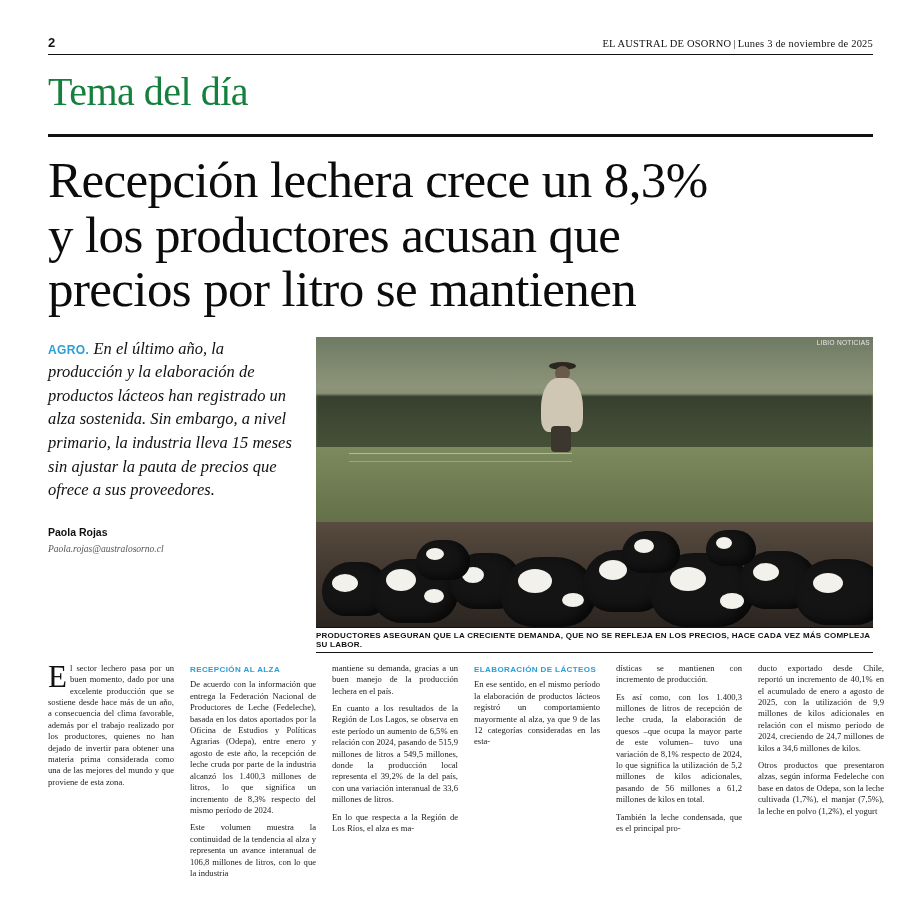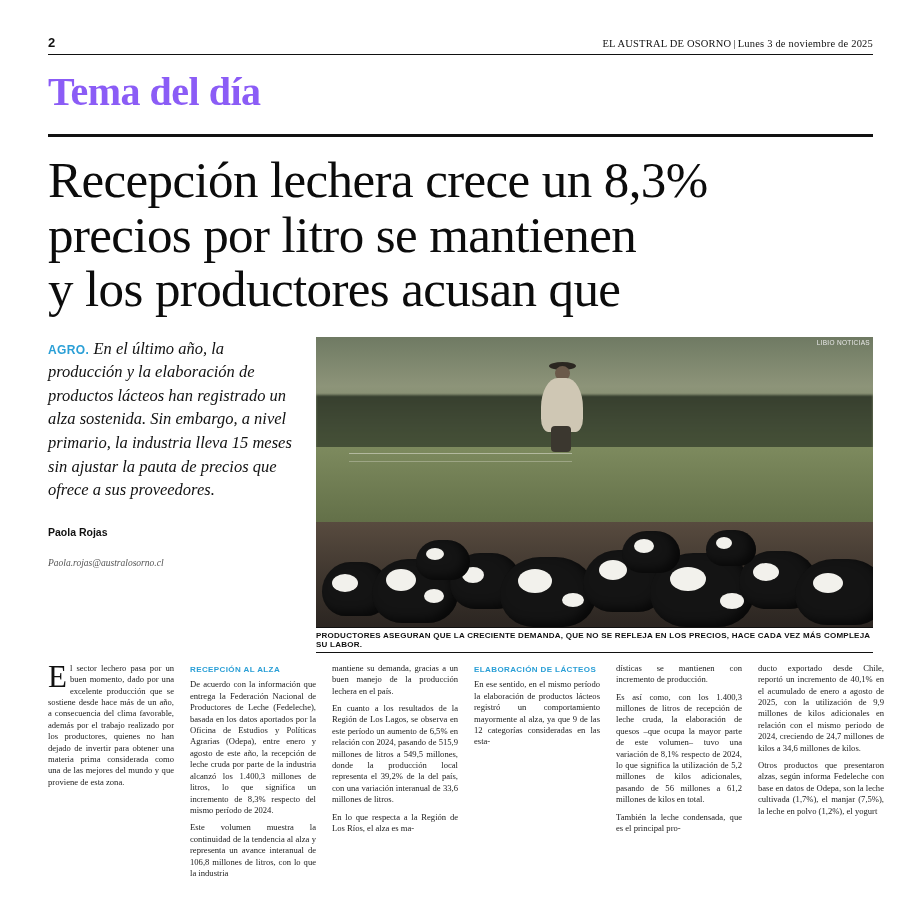--- a/index.html
+++ b/index.html
@@ -43,27 +43,27 @@
     font-family: "Liberation Serif", serif;
     font-size: 10.5px;
     letter-spacing: 0.2px;
     color: #111;
   }
   .masthead-right .sep { padding: 0 2px; }
 
   
   .section-title {
     font-family: "Liberation Serif", serif;
-    font-weight: bold;
+    font-weight: normal;
     font-size: 40px;
     line-height: 1;
     letter-spacing: -0.5px;
     margin-top: 17px;
     margin-bottom: 0;
-    color: #8b5cf6;
+    color: #15803d;
   }
   .rule-thick {
     border-top: 3px solid #111;
     margin-top: 22px;
   }
 
   
   .headline {
     font-family: "Liberation Serif", serif;
     font-weight: normal;
@@ -106,21 +106,21 @@
     font-family: "Liberation Sans", sans-serif;
     font-size: 10.5px;
     font-weight: bold;
     color: #111;
   }
   .byline-mail {
     font-family: "Liberation Serif", serif;
     font-style: italic;
     font-size: 9.5px;
     color: #555;
-    margin-top: 20px;
+    margin-top: 6px;
   }
 
   .photo-col {
     flex: 1 1 auto;
     position: relative;
   }
   .photo {
     position: relative;
     width: 100%;
     height: 290px;
@@ -264,22 +264,22 @@
     <div class="masthead-right">
       <span>EL AUSTRAL DE OSORNO</span><span class="sep">|</span><span>Lunes 3 de noviembre de 2025</span>
     </div>
   </div>
 
   <div class="section-title">Tema del día</div>
   <div class="rule-thick"></div>
 
   <h1 class="headline">
     <div>Recepción lechera crece un 8,3%</div>
+    <div>y los productores acusan que</div>
     <div>precios por litro se mantienen</div>
-    <div>y los productores acusan que</div>
   </h1>
 
   <div class="lead-row">
 
     <div class="lead-col">
       <div class="lead-text">
         <span class="kicker">AGRO.</span>
         <span>En el último año, la producción y la elaboración de productos lácteos han registrado un alza sostenida. Sin embargo, a nivel primario, la industria lleva 15 meses sin ajustar la pauta de precios que ofrece a sus proveedores.</span>
       </div>
       <div class="byline">Paola Rojas</div>

